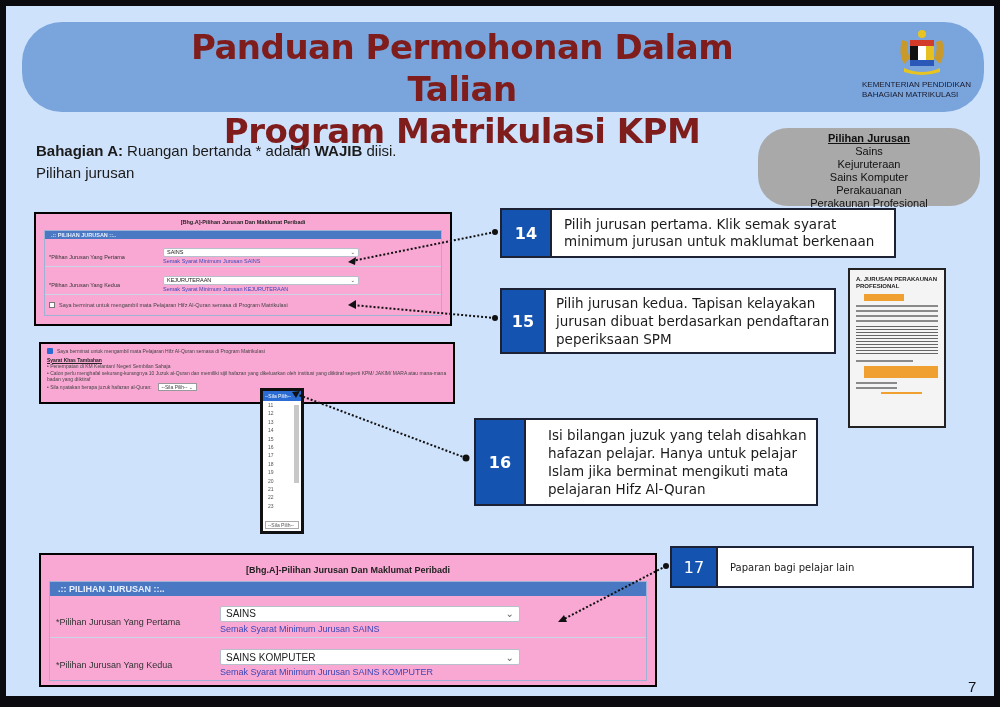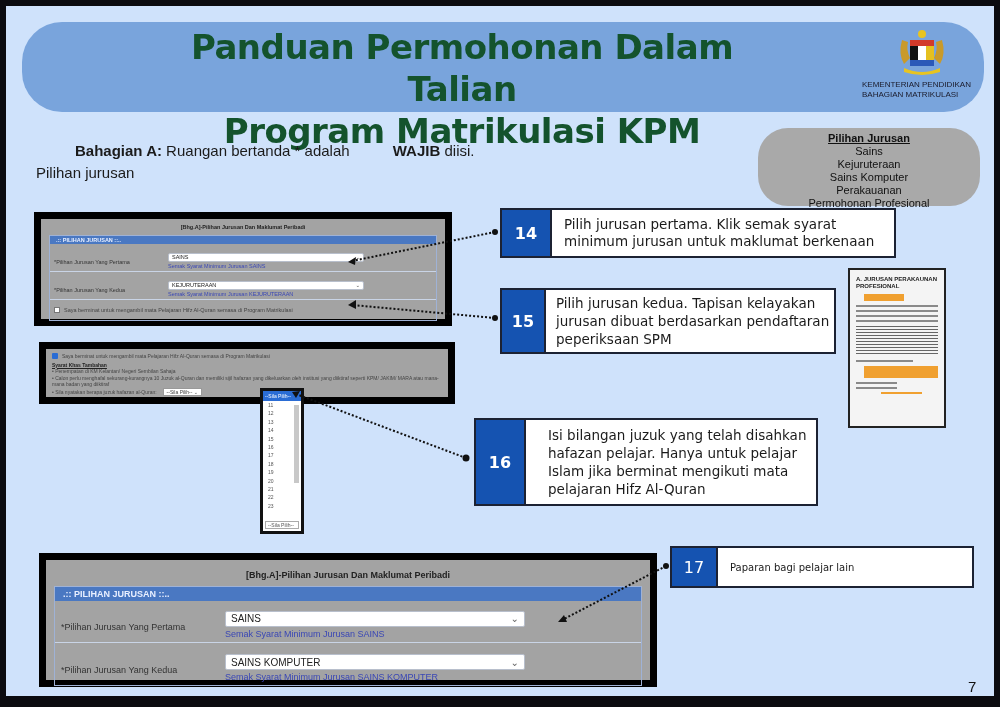--- a/index.html
+++ b/index.html
@@ -11,45 +11,45 @@
     background: #cfe2fb;
   }
 
   
   .banner {
     position: absolute; left: 16px; top: 16px; width: 962px; height: 90px;
     background: #79a4dc; border-radius: 40px;
   }
   .banner-title {
     position: absolute; left: 120px; top: 4px; width: 640px;
-    text-align: center; font-weight: bold; font-size: 34px; line-height: 42px; color: #14532d;
+    text-align: center; font-weight: bold; font-size: 34px; line-height: 42px; color: #7f1d1d;
     font-family: "DejaVu Sans", sans-serif; letter-spacing: -0.5px;
   }
   .crest {
     position: absolute; left: 870px; top: 6px; width: 60px; height: 50px;
   }
   .ministry {
     position: absolute; left: 840px; top: 58px; width: 120px; text-align: left;
     font-size: 8px; line-height: 10px; color: #1a1a2a; text-transform: uppercase;
   }
 
   
   .intro { position: absolute; left: 30px; top: 134px; font-size: 15px; line-height: 22px; color: #1b1b1b; }
-  .intro b { font-weight: bold; margin-left: 39px; }
+  .intro b { font-weight: bold; }
 
   
   .pill {
     position: absolute; left: 752px; top: 122px; width: 222px; height: 78px;
     background: #a9a9a9; border-radius: 30px; text-align: center;
     font-size: 11px; line-height: 13px; color: #111; padding-top: 4px;
   }
   .pill .pill-title { text-decoration: underline; font-weight: bold; }
 
   
-  .frame { position: absolute; border: 7px solid #000000; background: #a3a3a3; }
+  .frame { position: absolute; border: 2px solid #000000; background: #f9a8d4; }
   .form-heading { text-align: center; font-weight: bold; color: #222; }
   .form-bar { background: #4a78c2; color: #e8efff; font-weight: bold; }
   .form-row { display: flex; align-items: center; border-bottom: 1px solid #c9d4e6; }
   .form-label { color: #333; }
   .select-box {
     background: #fff; border: 1px solid #b8bfcc; border-radius: 2px; color: #222;
     display: flex; justify-content: space-between; align-items: center;
   }
   .select-box .chev { color: #666; }
   .form-link { color: #3a47b5; }
@@ -126,21 +126,21 @@
     </div>
     <div>Pilihan jurusan</div>
   </div>
 
   <div class="pill">
     <div class="pill-title">Pilihan Jurusan</div>
     <div>Sains</div>
     <div>Kejuruteraan</div>
     <div>Sains Komputer</div>
     <div>Perakauanan</div>
-    <div>Permohonan Profesional</div>
+    <div>Perakaunan Profesional</div>
   </div>
 
   <div class="frame" style="left:28px; top:206px; width:418px; height:114px; font-size:5.5px;">
     <div class="form-heading" style="padding-top:5px; height:16px;">[Bhg.A]-Pilihan Jurusan Dan Maklumat Peribadi</div>
     <div style="margin:0 8px; border:1px solid #9fb2d6;">
       <div class="form-bar" style="height:8px; line-height:8px; padding-left:6px;">.:: PILIHAN JURUSAN ::..</div>
       <div class="form-row" style="height:28px; padding-top:6px;">
         <div class="form-label" style="width:118px; padding-left:4px; padding-top:3px;">*Pilihan Jurusan Yang Pertama</div>
         <div>
           <div class="select-box" style="width:196px; height:9px; padding:0 3px;">

